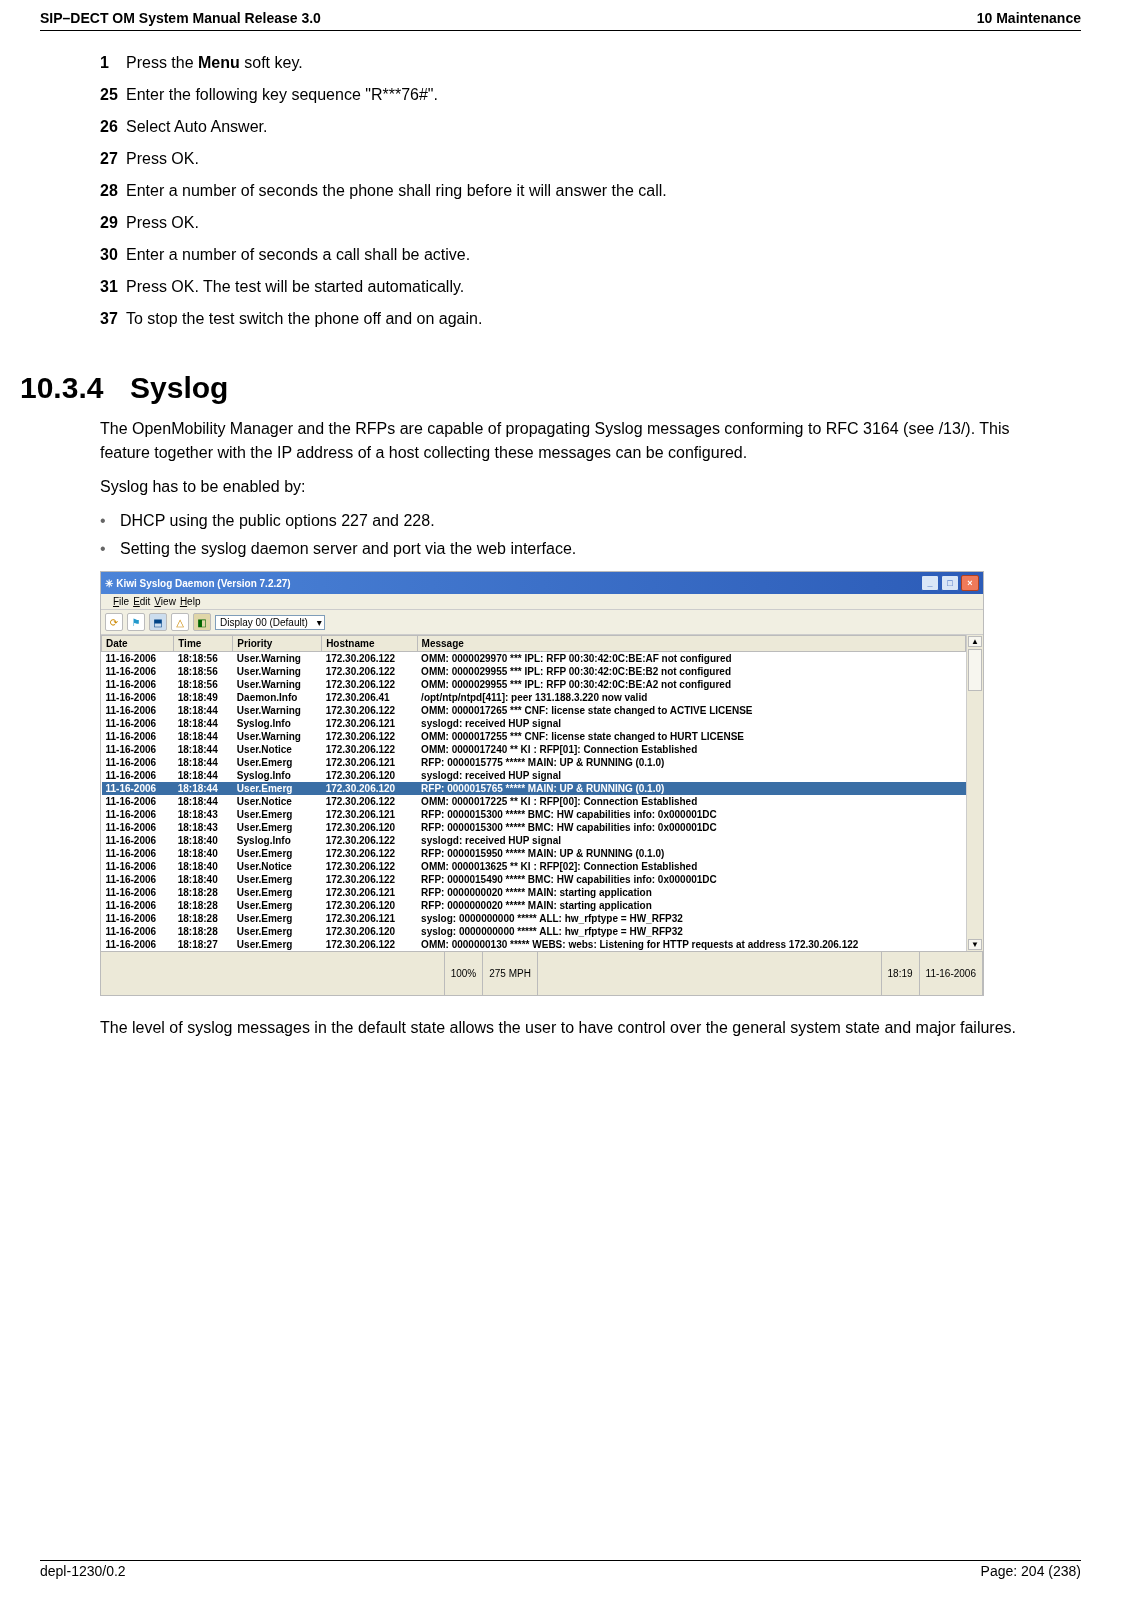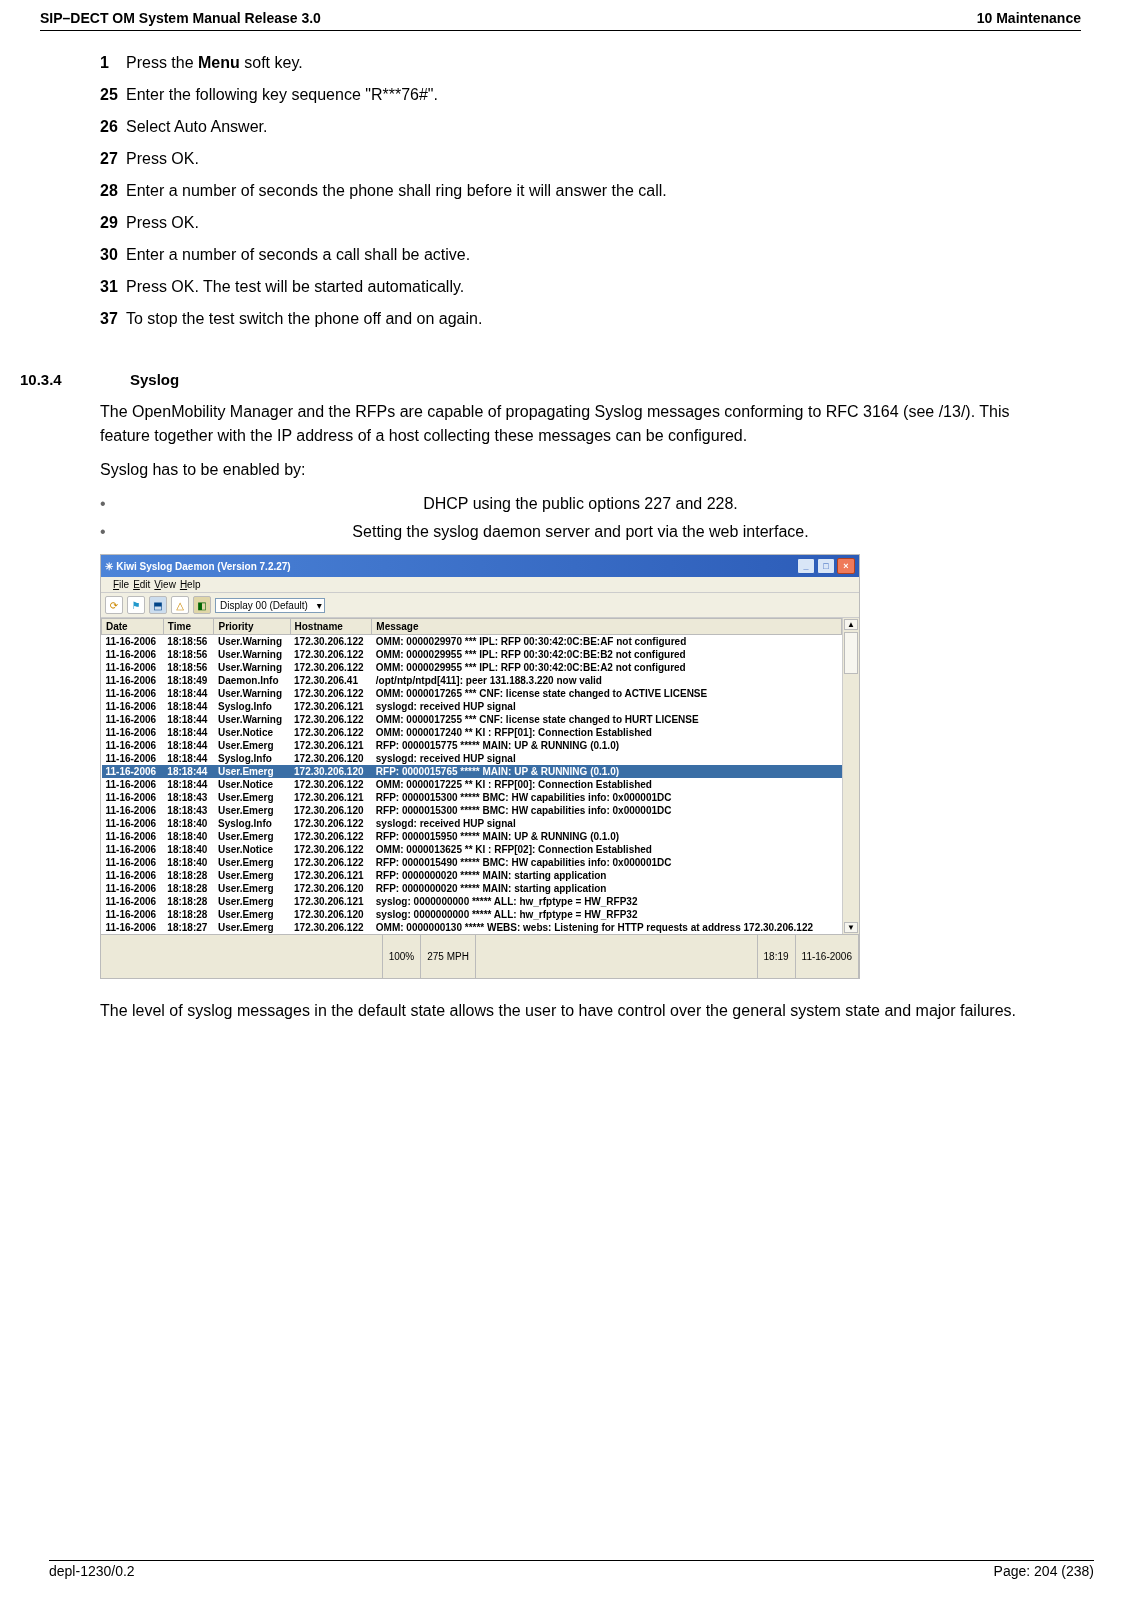--- a/index.html
+++ b/index.html
@@ -3,27 +3,27 @@
 <meta charset="utf-8">
 <style>
   body { margin:0; font-family:Arial,Helvetica,sans-serif; font-size:16px; color:#000; }
   .page { width:1121px; min-height:1609px; margin:0 auto; position:relative; padding:10px 40px 0 40px; box-sizing:border-box; }
   .hdr { display:flex; justify-content:space-between; font-weight:bold; font-size:14px; }
   hr.top { margin:4px 0 20px 0; border:0; border-top:1px solid #000; }
   .content { margin-left:60px; margin-right:40px; }
   .step { display:flex; margin:8px 0; line-height:1.5; }
   .sn { font-weight:bold; min-width:26px; }
   .st { flex:1; }
-  h3 { display:flex; gap:30px; font-size:15px; margin:40px 0 12px 0; }
+  h3 { display:flex; gap:30px; font-size:30px; margin:40px 0 12px 0; }
   .secno { margin-left:-80px; width:80px; }
   p { margin:10px 0; line-height:1.5; }
   ul.bul { list-style:none; padding:0; margin:4px 0; }
-  ul.bul li { margin:4px 0; padding-left:20px; position:relative; line-height:1.5;text-align:center; }
+  ul.bul li { margin:4px 0; padding-left:20px; position:relative; line-height:1.5; }
   ul.bul li::before { content:"•"; position:absolute; left:0; color:#666; }
-  .shot { width:760px; height:auto; border:1px solid #bbb; background:#fff; margin:10px 0 20px 0; font-family:Tahoma,Arial,sans-serif; font-size:10px; color:#000; box-sizing:border-box; }
+  .shot { width:884px; height:auto; border:1px solid #bbb; background:#fff; margin:10px 0 20px 0; font-family:Tahoma,Arial,sans-serif; font-size:10px; color:#000; box-sizing:border-box; }
   .titlebar { background:linear-gradient(90deg,#4c84d8 0%,#2c5cb8 100%); color:#fff; height:22px; display:flex; align-items:center; padding:0 4px; font-weight:bold; justify-content:space-between; }
   .tbtns { display:flex; gap:2px; }
   .tbtn { width:16px; height:14px; background:#d9e6f7; border:1px solid #2c5cb8; color:#2c5cb8; display:flex; align-items:center; justify-content:center; font-weight:bold; font-size:9px; border-radius:2px; }
   .tbtn.close { background:#ef7a5a; color:#fff; border:1px solid #b04020; }
   .menubar { background:#f1efe2; padding:2px 12px; display:flex; gap:4px; border-bottom:1px solid #ccc; }
   .menubar u { text-decoration:underline; }
   .toolbar { background:#f1efe2; padding:3px 4px; display:flex; align-items:center; gap:4px; border-bottom:1px solid #ccc; }
   .ticon { width:16px; height:16px; display:inline-flex; align-items:center; justify-content:center; border:1px solid #bbb; background:#fff; font-size:10px; border-radius:2px; }
   .dd { border:1px solid #7f9db9; background:#fff; padding:1px 16px 1px 4px; font-size:10px; margin-left:0; position:relative; }
   .dd::after { content:"▾"; position:absolute; right:2px; top:1px; }
@@ -32,21 +32,21 @@
   .vscroll { width:16px; background:#ece9d8; border-left:1px solid #ccc; display:flex; flex-direction:column; justify-content:space-between; }
   .vscroll .arr, .vscroll .thumb { border:1px solid #bbb; background:#f7f6ef; margin:1px; font-size:8px; text-align:center; }
   .vscroll .thumb { height:40px; }
   table.grid { width:100%; border-collapse:collapse; font-size:10px; }
   table.grid th { background:#ece9d8; border:1px solid #bbb; padding:2px 4px; font-weight:bold; text-align:left; white-space:nowrap; }
   table.grid td { border:0; border-bottom:0; padding:1px 4px; white-space:nowrap; font-weight:bold; font-family:Tahoma,Arial,sans-serif; }
   tr.sel td { background:#3a6ea5; color:#fff; }
   .status { background:#ece9d8; border-top:1px solid #bbb; display:flex; font-size:10px; }
   .status div { border-right:1px solid #bbb; padding:16px 6px; }
   .status .spacer { flex:1; border-right:1px solid #bbb; }
-  .ftr { position:absolute; bottom:30px; left:40px; right:27px;margin-left:9px; }
+  .ftr { position:absolute; bottom:30px; left:40px; right:40px; }
   hr.bot { border:0; border-top:1px solid #000; margin-bottom:2px; }
   .frow { display:flex; justify-content:space-between; font-size:14px; }
 </style>
 </head>
 <body>
 
 <div class="page">
   <div class="hdr">
     <span>SIP–DECT OM System Manual Release 3.0</span>
     <span>10 Maintenance</span>

